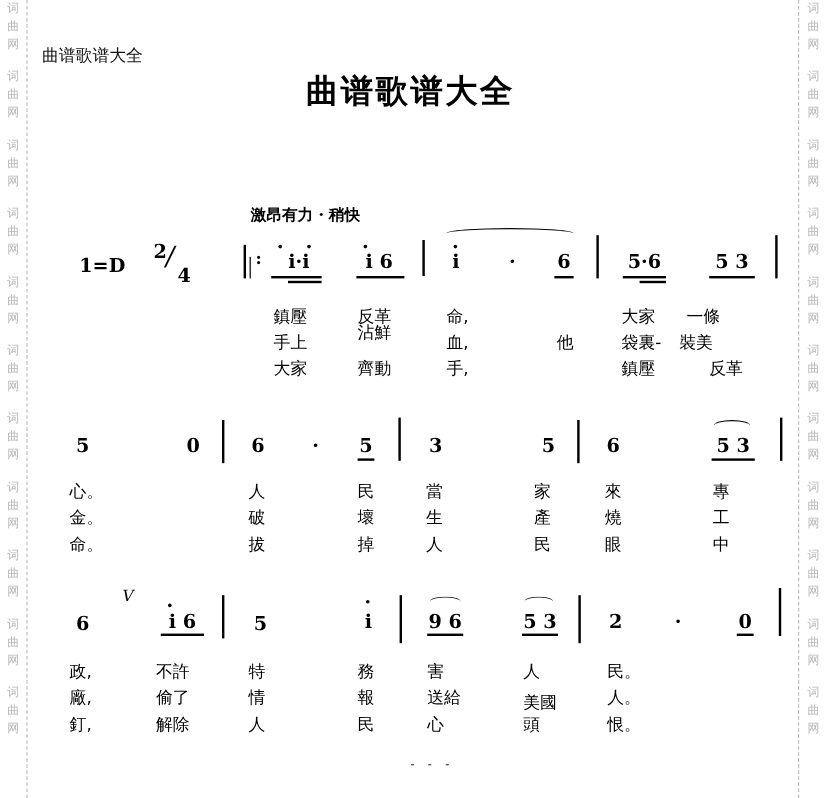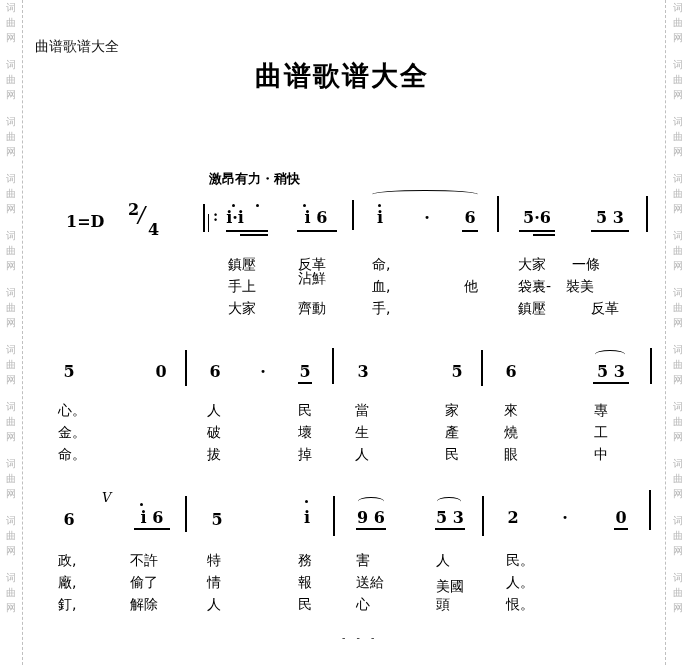--- a/index.html
+++ b/index.html
@@ -139,21 +139,21 @@
   <div class="key">1=D</div>
   <div class="timesig">
     <span class="n">2</span>
     <span class="s">/</span>
     <span class="d">4</span>
   </div>
   <div class="bar" style="left:203px;top:204px;height:28px;width:1.5px"></div>
   <div class="bar" style="left:208px;top:214px;height:18px;width:1px"></div>
   <div class="repeat-dots" style="left:213px;top:208px">:</div>
 
-  <div class="note" style="left:214px;top:208px;width:42px">i·i</div>
+  <div class="note" style="left:228px;top:208px;width:42px">i·i</div>
   <div class="dot-high" style="left:232px;top:204px"></div>
   <div class="dot-high" style="left:256px;top:204px"></div>
   <div class="uline" style="left:226px;top:230px;width:42px"></div>
   <div class="uline" style="left:240px;top:234px;width:28px"></div>
 
   <div class="note" style="left:296px;top:208px;width:40px">i 6</div>
   <div class="dot-high" style="left:303px;top:204px"></div>
   <div class="uline" style="left:297px;top:230px;width:40px"></div>
 
   <div class="bar" style="left:352px;top:200px;height:30px"></div>

